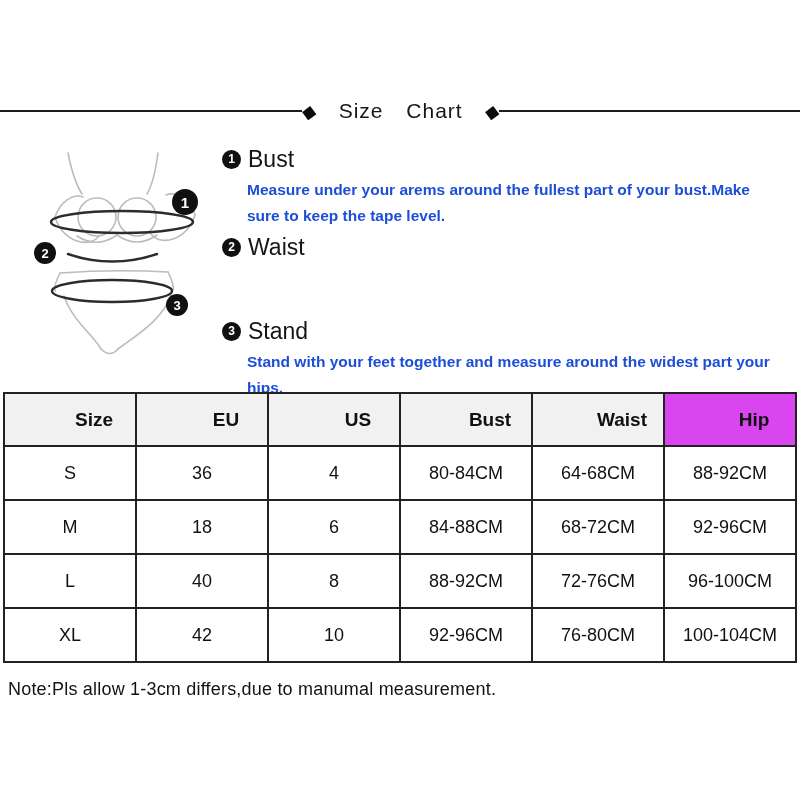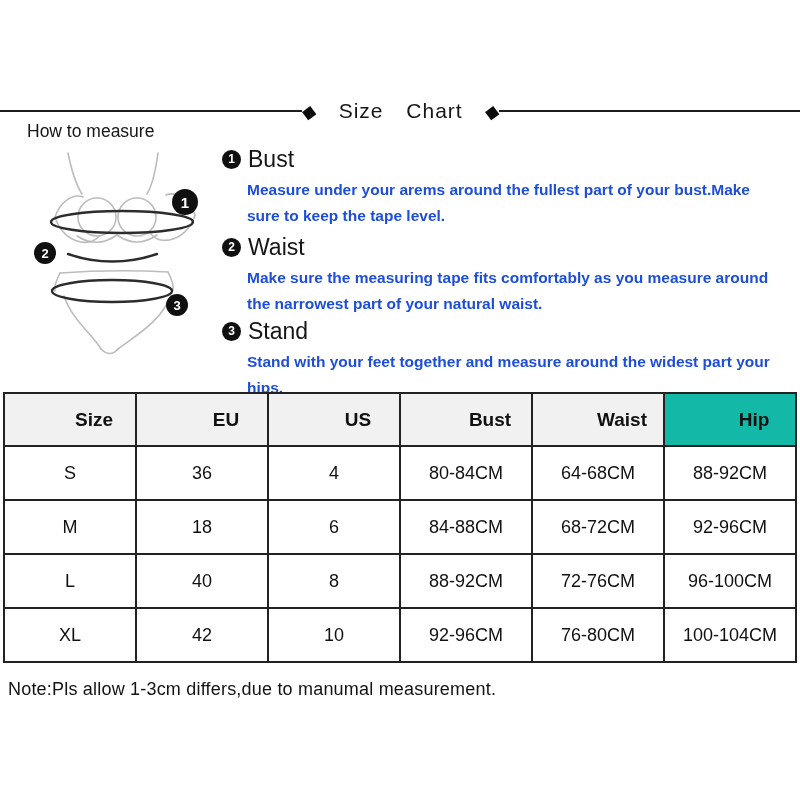--- a/index.html
+++ b/index.html
@@ -75,21 +75,20 @@
 <div id="canvas">
 
   <div class="title-band">
     <div class="rule-left"></div>
     <span class="diamond">◆</span>
     <span class="band-title">Size Chart</span>
     <span class="diamond">◆</span>
     <div class="rule-right"></div>
   </div>
 
-  <div class="htm-title">How to measure</div>
 
   <svg class="illu" viewBox="0 0 190 240">
 
     <path class="lite" d="M43,5 C46,20 50,35 57,46"></path>
     <path class="lite" d="M133,5 C131,20 128,36 122,46"></path>
 
     <path class="lite" d="M30,69 C35,54 48,45 58,49"></path>
     <path class="lite" d="M170,67 C165,51 151,43 141,47"></path>
 
     <circle class="lite" cx="72" cy="69" r="19"></circle>
@@ -124,40 +123,39 @@
       <span class="sec-title">Bust</span>
     </div>
     <div class="sec-desc">Measure under your arems around the fullest part of your bust.Make sure to keep the tape level.</div>
   </div>
 
   <div class="section sec-waist">
     <div class="sec-head">
       <span class="sec-num">2</span>
       <span class="sec-title">Waist</span>
     </div>
-    <div class="sec-desc">Make sure the measuring tape fits comfortably as you measure around the narrowest part of your natural waist.</div>
   </div>
 
   <div class="section sec-hips">
     <div class="sec-head">
       <span class="sec-num">3</span>
       <span class="sec-title">Stand</span>
     </div>
     <div class="sec-desc">Stand with your feet together and measure around the widest part your hips.</div>
   </div>
 
   <table class="size-table">
     <thead>
       <tr>
         <th style="background: rgb(241, 241, 241);">Size</th>
         <th style="background: rgb(241, 241, 241);">EU</th>
         <th style="background: rgb(241, 241, 241);">US</th>
         <th style="background: rgb(241, 241, 241);">Bust</th>
         <th style="background: rgb(241, 241, 241);">Waist</th>
-        <th style="background: #14b8a6;">Hip</th>
+        <th style="background: #d946ef;">Hip</th>
       </tr>
     </thead>
     <tbody>
       <tr>
         <td>S</td>
         <td>36</td>
         <td>4</td>
         <td>80-84CM</td>
         <td>64-68CM</td>
         <td>88-92CM</td>

